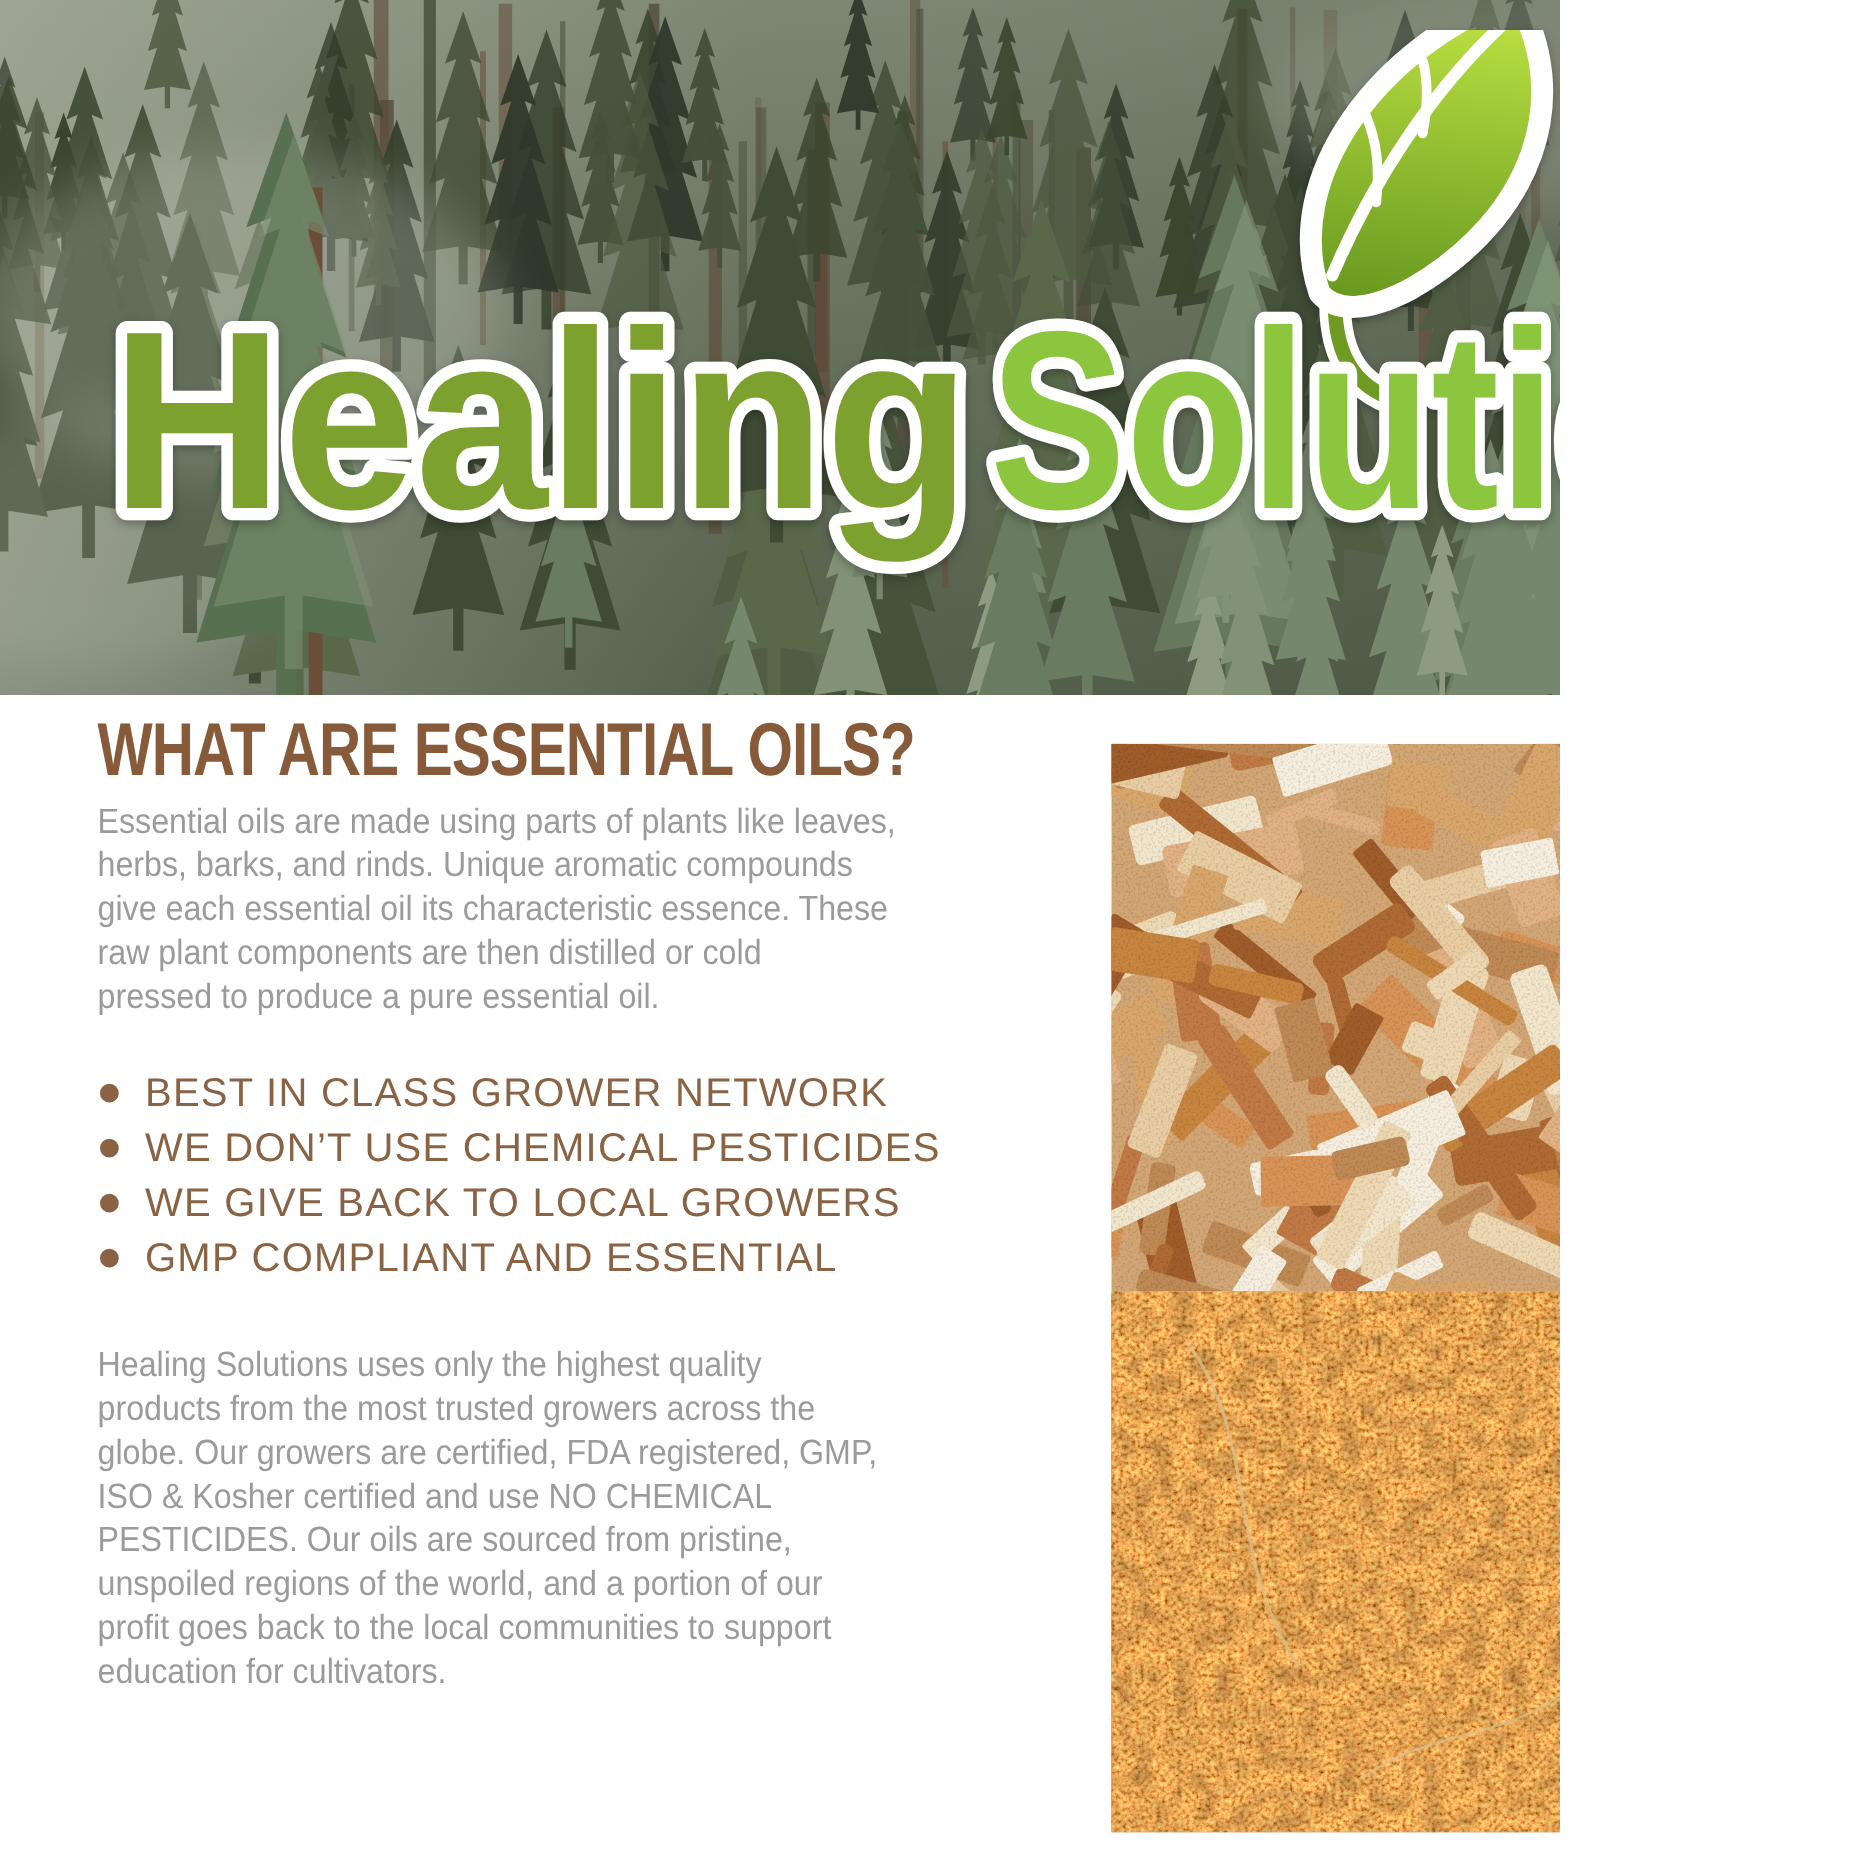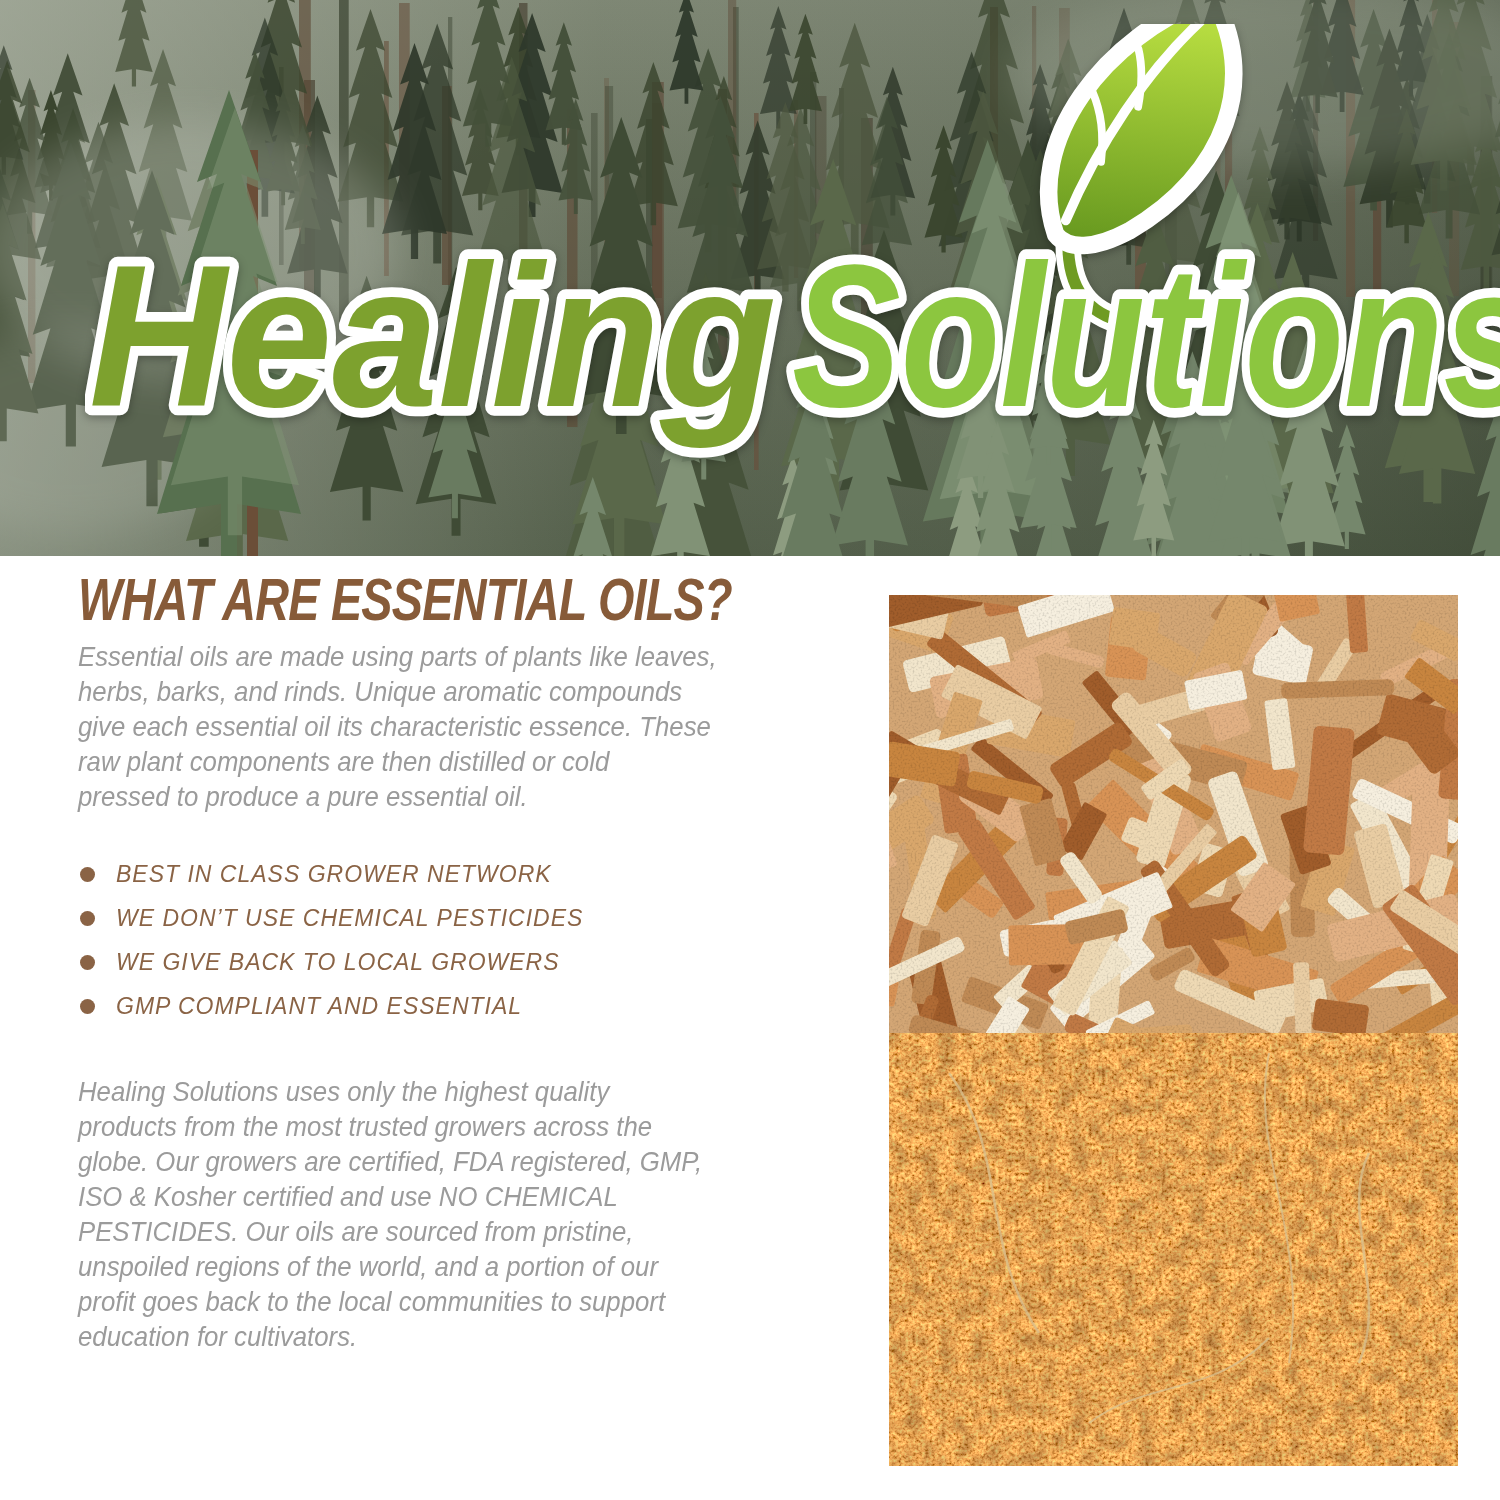--- a/index.html
+++ b/index.html
@@ -1,34 +1,34 @@
 <!DOCTYPE html>
 <html><head>
 <meta charset="utf-8">
 <style>
   html,body{margin:0;padding:0;background:#fff;}
-  .canvas{position:relative;width:1500px;height:1500px;background:#fff;overflow:hidden;
-          font-family:"Liberation Sans", sans-serif;font-style:italic;}
+  .canvas{position:relative;width:1248px;height:1500px;background:#fff;overflow:hidden;
+          font-family:"Liberation Sans", sans-serif;}
   
   .hero{position:absolute;left:0;top:0;width:1500px;height:556px;}
   .hero svg{display:block;width:100%;height:100%;}
   .logo{position:absolute;left:85px;top:24px;width:752px;height:181px;
         filter:drop-shadow(0 3px 4px rgba(0,0,0,.28));}
   
   .col{position:absolute;left:78px;top:527px;width:812px;}
   .page-title{margin:42px 0 0 0;font-size:60px;line-height:62px;font-weight:bold;
         color:#875b39;letter-spacing:-1px;white-space:nowrap;
         transform:scaleX(.78);transform-origin:0 50%;}
   .para{margin:0;font-size:28px;line-height:35px;color:#9b9b9b;
         white-space:pre-line;width:812px;
         transform:scaleX(.92);transform-origin:0 0;}
   .para.intro{margin-top:8px;}
   .para.outro{margin-top:46px;}
   ul.benefits{list-style:none;margin:38px 0 0 0;padding:0;}
-  ul.benefits li{position:relative;padding-left:38px;font-size:23px;line-height:44px;
+  ul.benefits li{position:relative;padding-left:38px;font-size:32px;line-height:44px;
         letter-spacing:1px;color:#8a6345;white-space:nowrap;}
   ul.benefits li::before{content:"";position:absolute;left:2px;top:15px;width:15px;height:15px;
         border-radius:50%;background:#8a6345;}
   
   .photo{position:absolute;overflow:hidden;}
   .photo svg{display:block;width:100%;height:100%;}
   .photo-chips{left:889px;top:595px;width:569px;height:438px;}
   .photo-mulch{left:889px;top:1033px;width:569px;height:433px;}
 </style>
 </head>

